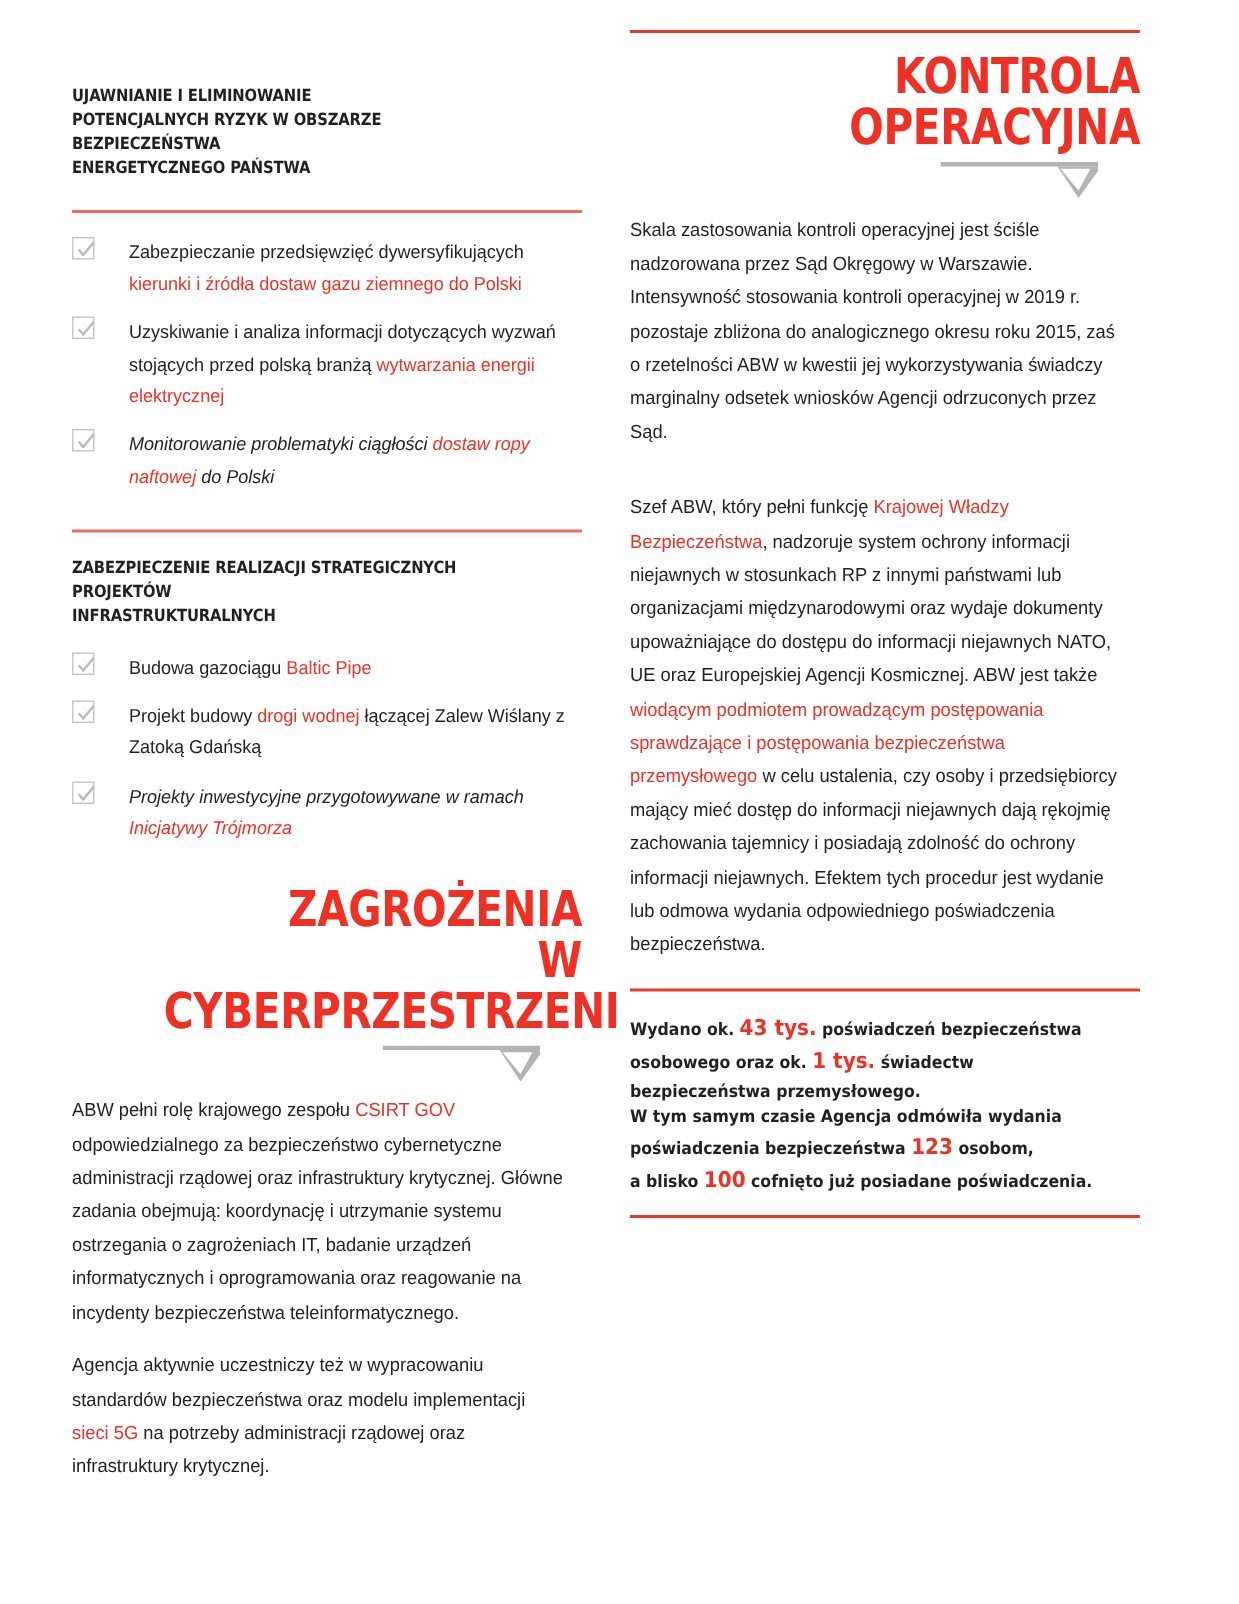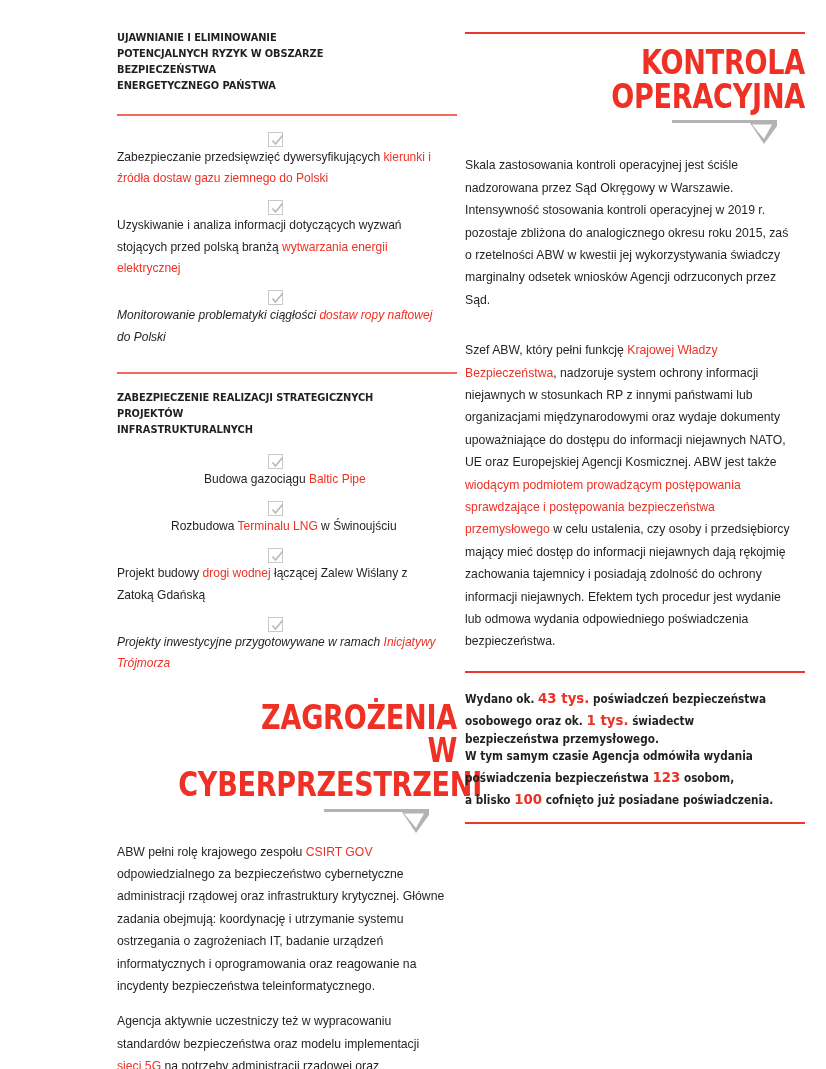--- a/index.html
+++ b/index.html
@@ -21,28 +21,28 @@
   }
 
   .columns {
     display: flex;
     width: 826px;
     height: 1069px;
   }
 
   .col-left {
     width: 340px;
-    margin-left: 117px;
-    padding-top: 30px;
+    margin-left: 48px;
+    padding-top: 56px;
   }
 
   .col-right {
     width: 340px;
-    margin-left: 8px;
-    padding-top: 32px;
+    margin-left: 32px;
+    padding-top: 20px;
   }
 
   
   .rule {
     height: 2px;
     background: #ef6b5e;
     width: 100%;
   }
   .rule-strong { background: #e8392a; height: 2px; }
 
@@ -93,23 +93,21 @@
     transform-origin: left top;
   }
   .body-text p { margin-bottom: 13px; }
   .body-text p:last-child { margin-bottom: 0; }
   .hl { color: #ee3124; }
 
   
   .checklist { margin-top: 16px; }
   .check-item {
     display: flex;
-    align-items: center;
     margin-bottom: 11px;
-    flex-direction: column;
   }
   .check-item:last-child { margin-bottom: 0; font-style: italic; }
   .checkbox {
     flex: 0 0 15px;
     width: 15px;
     height: 15px;
     border: 1.4px solid #c9c9c9;
     margin-right: 23px;
     position: relative;
   }
@@ -205,28 +203,20 @@
                 </svg>
               </div>
               <div class="check-text"><span>Budowa gazociągu </span><span class="hl">Baltic Pipe</span></div>
             </div>
             <div class="check-item">
               <div class="checkbox">
                 <svg width="15" height="15" viewBox="0 0 15 15">
                   <path d="M2.5 7.5 L5.5 11 L12.5 2.5" fill="none" stroke="#b8b8b8" stroke-width="1.6"></path>
                 </svg>
               </div>
-              <div class="check-text"><span>Rozbudowa </span><span class="hl">Terminalu LNG</span><span> w Świnoujściu</span></div>
-            </div>
-            <div class="check-item">
-              <div class="checkbox">
-                <svg width="15" height="15" viewBox="0 0 15 15">
-                  <path d="M2.5 7.5 L5.5 11 L12.5 2.5" fill="none" stroke="#b8b8b8" stroke-width="1.6"></path>
-                </svg>
-              </div>
               <div class="check-text"><span>Projekt budowy </span><span class="hl">drogi wodnej</span><span> łączącej Zalew Wiślany z Zatoką Gdańską</span></div>
             </div>
             <div class="check-item">
               <div class="checkbox">
                 <svg width="15" height="15" viewBox="0 0 15 15">
                   <path d="M2.5 7.5 L5.5 11 L12.5 2.5" fill="none" stroke="#b8b8b8" stroke-width="1.6"></path>
                 </svg>
               </div>
               <div class="check-text"><span>Projekty inwestycyjne przygotowywane w ramach </span><span class="hl">Inicjatywy Trójmorza</span></div>
             </div>

